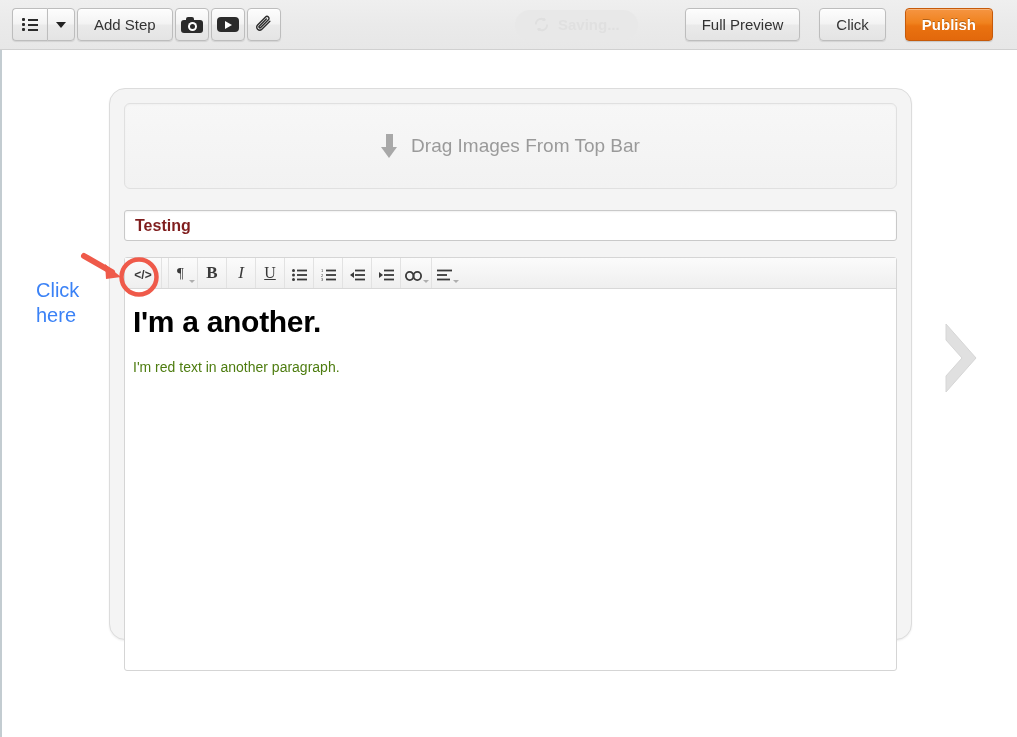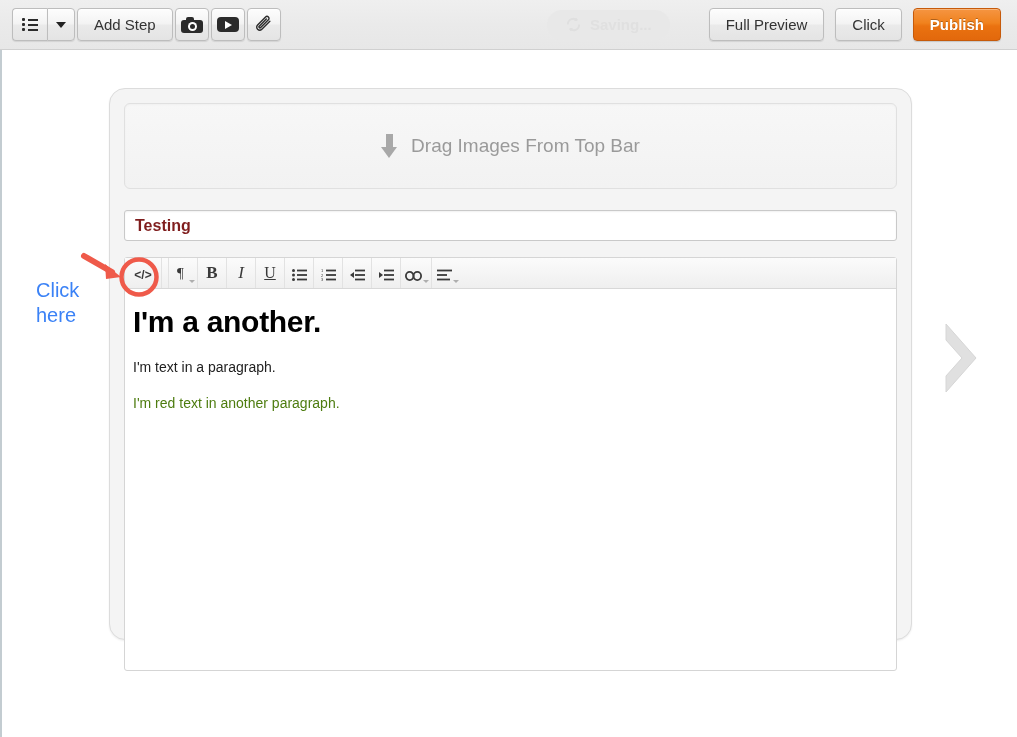--- a/index.html
+++ b/index.html
@@ -13,21 +13,21 @@
   }
 
   
   #top-bar{
     position:absolute; left:0; top:0; width:1017px; height:50px;
     background:linear-gradient(to bottom,#efefef 0%,#eaeaea 50%,#e7e7e7 100%);
     border-bottom:1px solid #d0d0d0;
     display:flex; align-items:center;
   }
   .tb-left{ display:flex; align-items:center; padding-left:12px; gap:2px; }
-  .tb-right{ margin-left:auto; display:flex; align-items:center; gap:11px; padding-right:16px; }
+  .tb-right{ margin-left:auto; display:flex; align-items:center; gap:19px; padding-right:24px; }
 
   .btn{
     height:33px; border:1px solid #bdbdbd; border-radius:4px;
     background:linear-gradient(to bottom,#fdfdfd 0%,#f3f3f3 48%,#eaeaea 52%,#e4e4e4 100%);
     box-shadow:0 1px 1px rgba(0,0,0,.09), inset 0 1px 0 #fff;
     display:flex; align-items:center; justify-content:center;
     font-size:15px; color:#333; cursor:pointer; padding:0 13px;
     font-family:"Liberation Sans", sans-serif;
   }
   .btn-icon{ width:34px; padding:0; }
@@ -326,21 +326,20 @@
             <rect x="0" y=".6" width="15" height="1.8" fill="#3a3a3a"></rect>
             <rect x="0" y="5.1" width="10" height="1.8" fill="#3a3a3a"></rect>
             <rect x="0" y="9.6" width="13" height="1.8" fill="#3a3a3a"></rect>
           </svg>
           <span class="dd"></span>
         </div>
       </div>
 
       <div id="rte-content">
         <h1>I'm a another.</h1>
-        <p>I'm text in a paragraph.</p>
         <p class="red">I'm red text in another paragraph.</p>
       </div>
     </div>
   </div>
 
   <svg id="next-chevron" width="42" height="80" viewBox="0 0 42 80">
     <path d="M6 6 L36 40 L6 74 L6 58 L22 40 L6 22 Z" fill="#e0e0e0" stroke="#d6d6d6" stroke-width="1"></path>
   </svg>
 </div>
 

